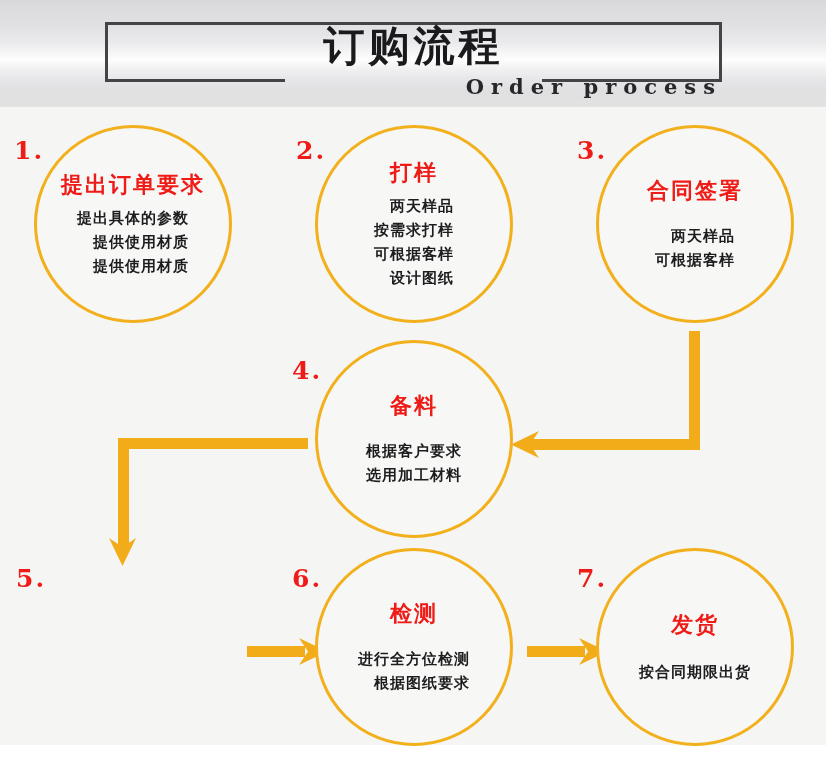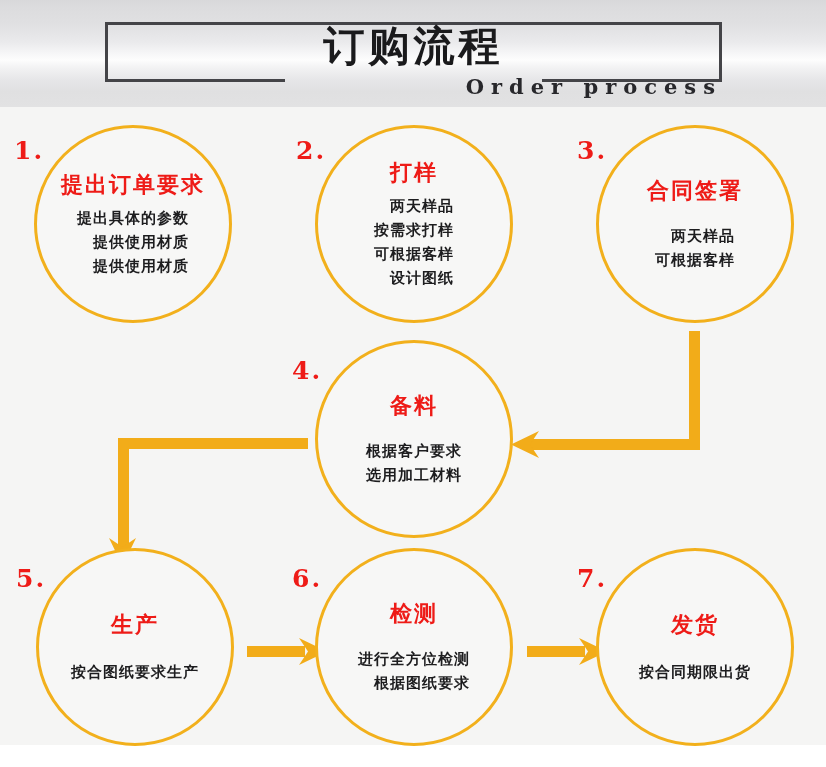--- a/index.html
+++ b/index.html
@@ -155,28 +155,20 @@
       <div class="node-inner">
         <div class="node-title">备料</div>
         <div class="node-lines" style="margin-top:12px;">
           <div>根据客户要求</div>
           <div>选用加工材料</div>
         </div>
       </div>
     </div>
     <div class="step-num" style="left:292px;top:250px;">4.</div>
 
-    <div class="node" style="left:36px;top:441px;width:198px;height:198px;">
-      <div class="node-inner">
-        <div class="node-title">生产</div>
-        <div class="node-lines" style="margin-top:14px;">
-          <div>按合图纸要求生产</div>
-        </div>
-      </div>
-    </div>
     <div class="step-num" style="left:16px;top:458px;">5.</div>
 
     <div class="node" style="left:315px;top:441px;width:198px;height:198px;">
       <div class="node-inner">
         <div class="node-title">检测</div>
         <div class="node-lines" style="margin-top:12px;">
           <div>进行全方位检测</div>
           <div>根据图纸要求</div>
         </div>
       </div>

